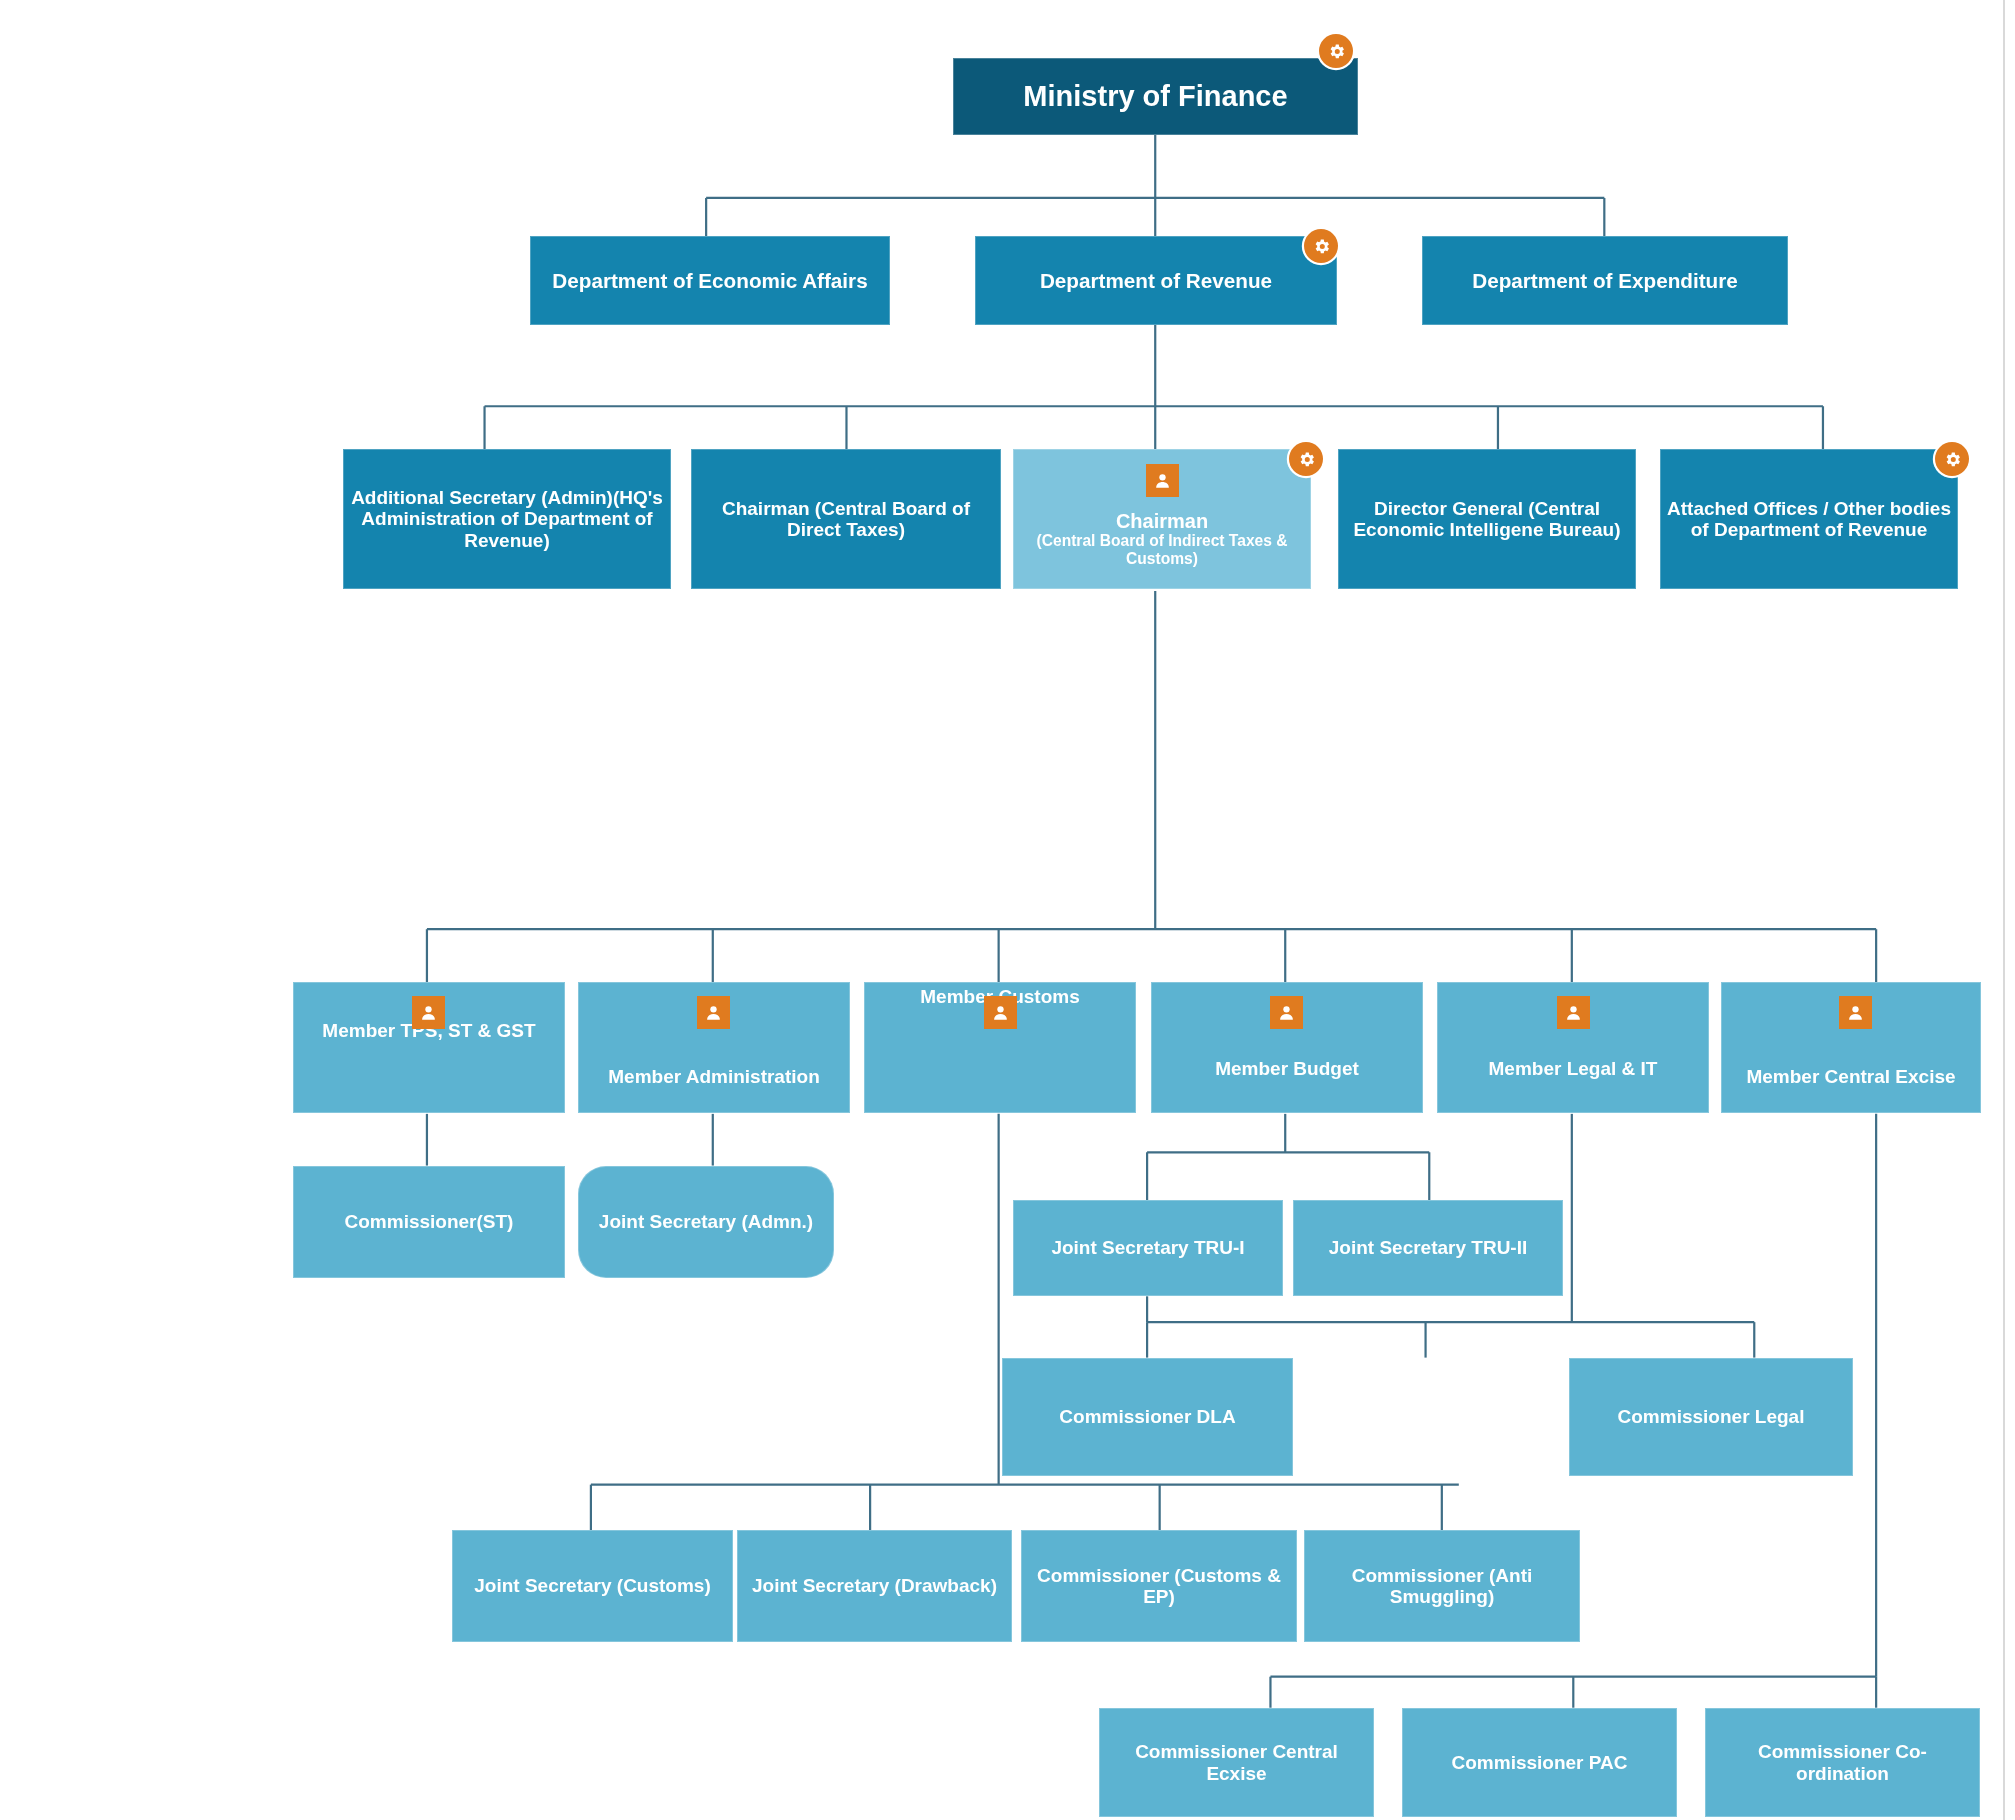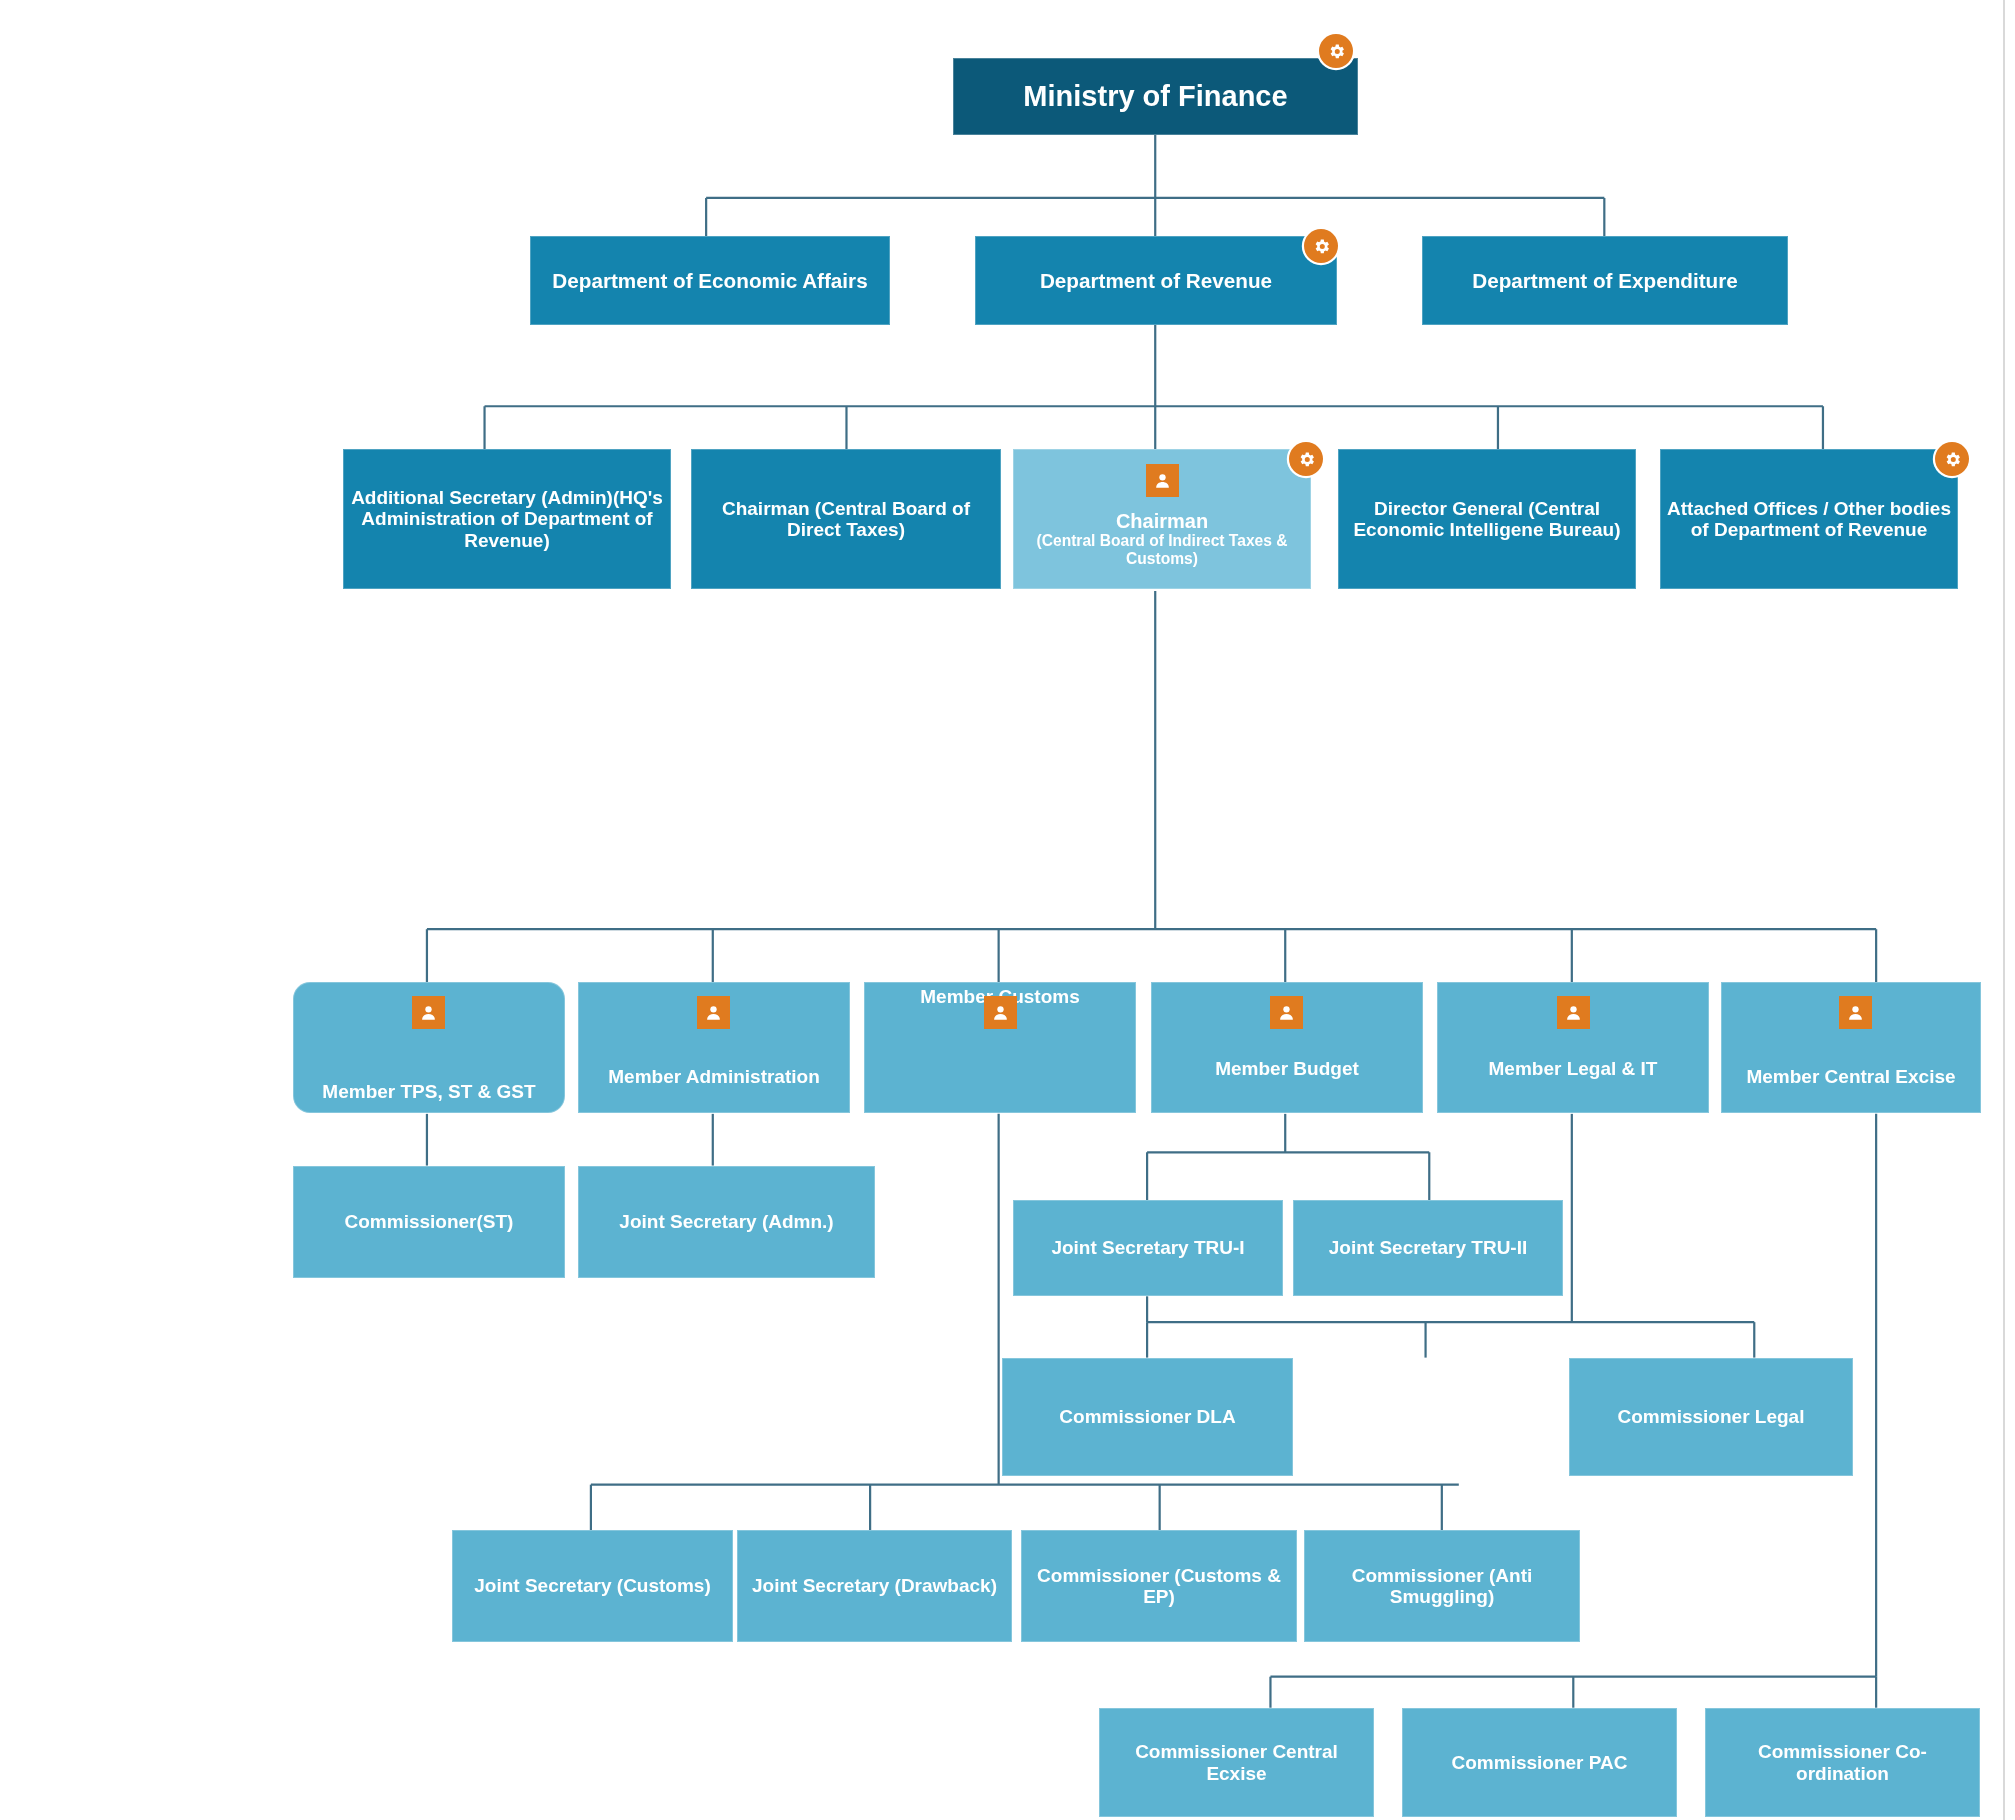--- a/index.html
+++ b/index.html
@@ -223,21 +223,21 @@
   </div>
   <div class="node lvl-sec" style="left:1660px; top:449px; width:298px; height:140px;">
     <span class="label">Attached Offices / Other bodies of Department of Revenue</span>
   </div>
   <div class="badge-gear" style="left:1935px; top:442px;">
     <svg width="19" height="19" viewBox="0 0 24 24" fill="#ffffff">
         <path d="M19.4 13a7.7 7.7 0 000-2l2-1.6-2-3.4-2.4 1a7.6 7.6 0 00-1.7-1L14.9 3h-3.8l-.4 2.6c-.6.2-1.2.6-1.7 1l-2.4-1-2 3.4L6.6 11a7.7 7.7 0 000 2l-2 1.6 2 3.4 2.4-1c.5.4 1.1.8 1.7 1l.4 2.6h3.8l.4-2.6c.6-.2 1.2-.6 1.7-1l2.4 1 2-3.4-2-1.6zM13 15.2A3.2 3.2 0 1113 8.8a3.2 3.2 0 010 6.4z"></path>
       </svg>
   </div>
 
-  <div class="node lvl-member" style="left:293px; top:982px; width:272px; height:131px; flex-direction:column; justify-content:flex-end; padding-bottom:10px;border-radius:17px;">
+  <div class="node lvl-member" style="left:293px; top:982px; width:272px; height:131px; flex-direction:column; justify-content:center; padding-bottom:36px;">
     <span class="label">Member TPS, ST &amp; GST</span>
   </div>
   <div class="person-inline" style="left:412px; top:996px;">
     <svg width="19" height="19" viewBox="0 0 24 24" fill="#ffffff">
         <circle cx="12" cy="8" r="4"></circle>
         <path d="M4 21c0-4.4 3.6-7 8-7s8 2.6 8 7z"></path>
       </svg>
   </div>
 
   <div class="node lvl-member" style="left:578px; top:982px; width:272px; height:131px; flex-direction:column; justify-content:flex-end; padding-bottom:25px;">
@@ -286,21 +286,21 @@
   <div class="person-inline" style="left:1839px; top:996px;">
     <svg width="19" height="19" viewBox="0 0 24 24" fill="#ffffff">
         <circle cx="12" cy="8" r="4"></circle>
         <path d="M4 21c0-4.4 3.6-7 8-7s8 2.6 8 7z"></path>
       </svg>
   </div>
 
   <div class="node lvl-sub" style="left:293px; top:1166px; width:272px; height:112px;">
     <span class="label">Commissioner(ST)</span>
   </div>
-  <div class="node lvl-sub" style="left:578px; top:1166px; width:297px; height:112px;">
+  <div class="node lvl-sub" style="left:578px; top:1166px; width:256px; height:112px;border-radius:28px;">
     <span class="label">Joint Secretary (Admn.)</span>
   </div>
 
   <div class="node lvl-sub" style="left:1013px; top:1200px; width:270px; height:96px;">
     <span class="label">Joint Secretary TRU-I</span>
   </div>
   <div class="node lvl-sub" style="left:1293px; top:1200px; width:270px; height:96px;">
     <span class="label">Joint Secretary TRU-II</span>
   </div>
 

